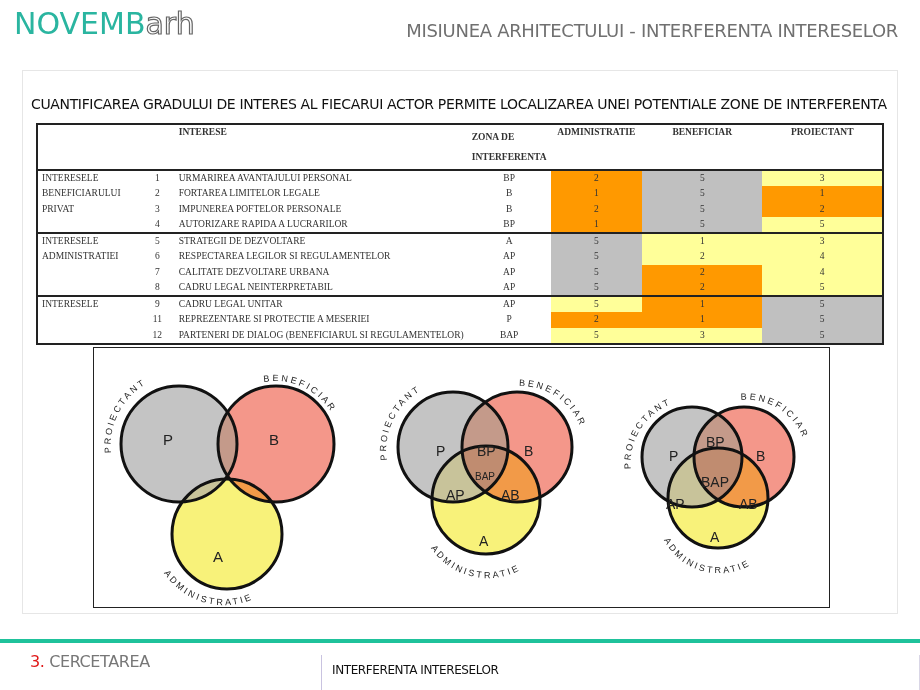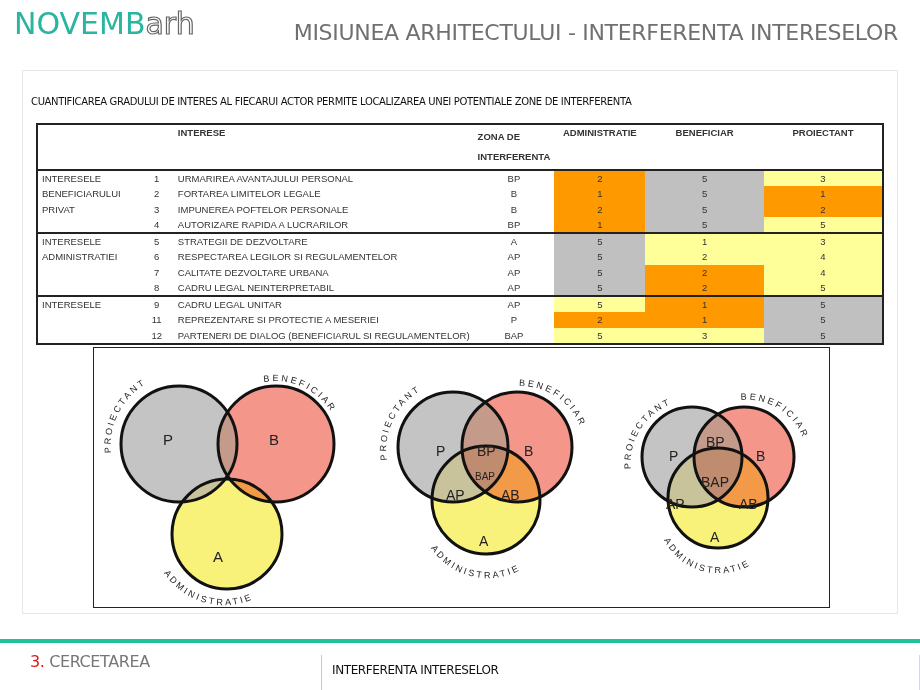--- a/index.html
+++ b/index.html
@@ -3,27 +3,27 @@
 <meta charset="utf-8">
 <style>
   * { box-sizing: border-box; margin: 0; padding: 0; }
   html, body { width: 920px; height: 690px; background: #ffffff; overflow: hidden; }
   body { position: relative; font-family: "Liberation Sans", sans-serif; }
 
   .logo { position: absolute; left: 14px; top: 6px; height: 40px; display: flex; align-items: baseline; }
   .logo .brand { font-family: "DejaVu Sans", sans-serif; font-size: 30px; color: #2ab5a0; letter-spacing: 0px; font-weight: normal; }
   .logo .sub { font-family: "DejaVu Sans", sans-serif; font-size: 30px; color: #ffffff; -webkit-text-stroke: 1.2px #666; letter-spacing: 0px; }
 
-  .page-title { position: absolute; right: 22px; top: 20px; font-size: 22px; color: #707070; font-family: "DejaVu Sans", sans-serif; font-weight: normal; letter-spacing: -0.3px; }
+  .page-title { position: absolute; right: 22px; top: 20px; font-size: 18px; color: #707070; font-family: "DejaVu Sans", sans-serif; font-weight: normal; letter-spacing: -0.3px; }
 
   .panel { position: absolute; left: 22px; top: 70px; width: 876px; height: 544px; border: 1px solid #e6e6e6; background: #fff; }
 
-  .caption { position: absolute; left: 31px; top: 96px; font-size: 10px; color: #111; font-family: "DejaVu Sans", sans-serif; letter-spacing: -0.35px; }
-
-  table.grid { position: absolute; left: 36px; top: 123px; width: 848px; border-collapse: collapse; font-family: Liberation Sans, sans-serif; font-size: 9.5px; color: #333; border: 2px solid #222; }
+  .caption { position: absolute; left: 31px; top: 96px; font-size: 14px; color: #111; font-family: "DejaVu Sans", sans-serif; letter-spacing: -0.35px; }
+
+  table.grid { position: absolute; left: 36px; top: 123px; width: 848px; border-collapse: collapse; font-family: Liberation Serif, serif; font-size: 9.5px; color: #333; border: 2px solid #222; }
   table.grid th { font-weight: bold; text-align: left; vertical-align: top; padding: 2px 4px; height: 28px; color: #333; font-size: 9.5px; }
   table.grid th.c { text-align: center; }
   table.grid td { height: 15.5px; padding: 0 4px; white-space: nowrap; line-height: 15px; }
   table.grid td.c { text-align: center; }
   table.grid tr.sep td { border-top: 2px solid #222; }
   table.grid tr.head-bottom th { border-bottom: 2px solid #222; }
   .o { background: #ff9900; }
   .g { background: #c0c0c0; }
   .y { background: #ffff99; }
 

